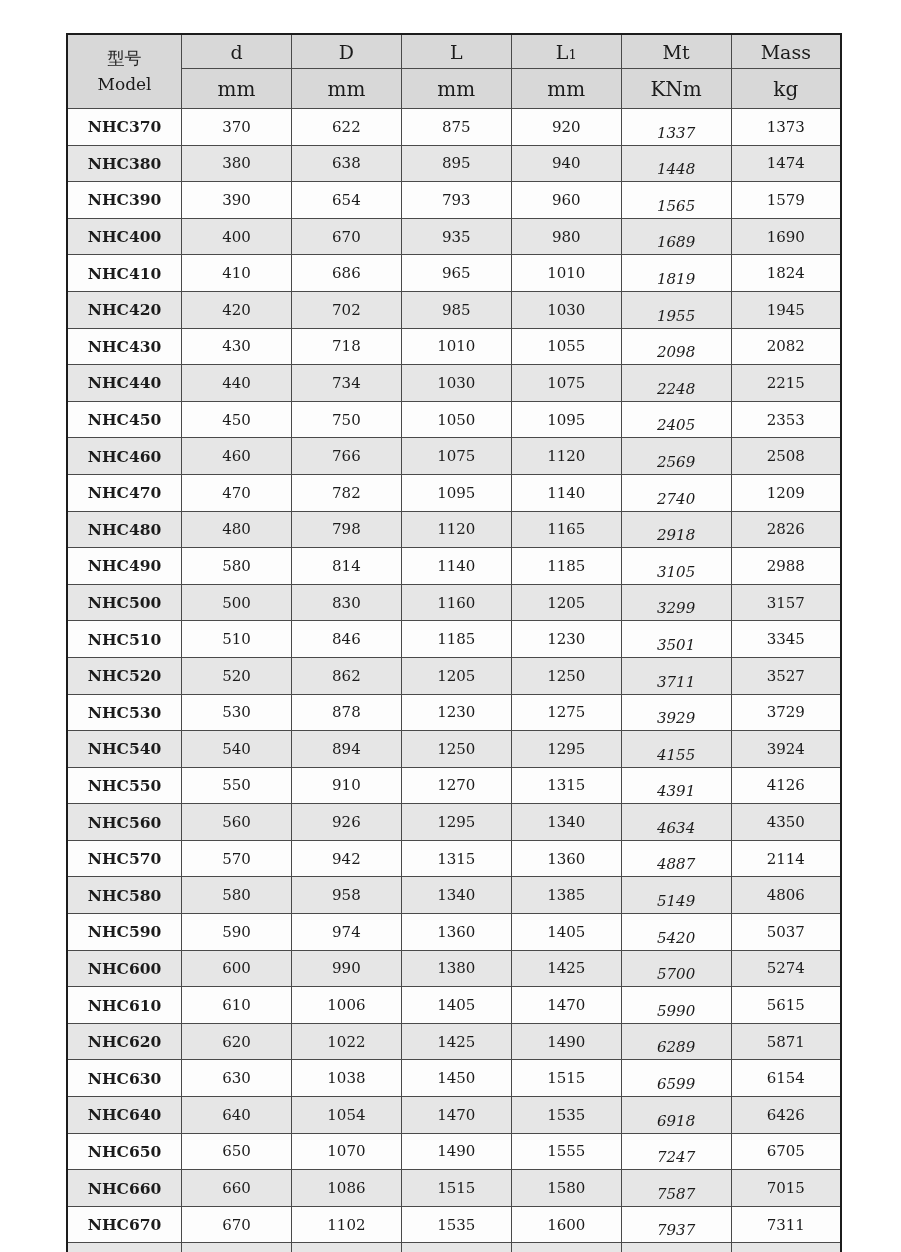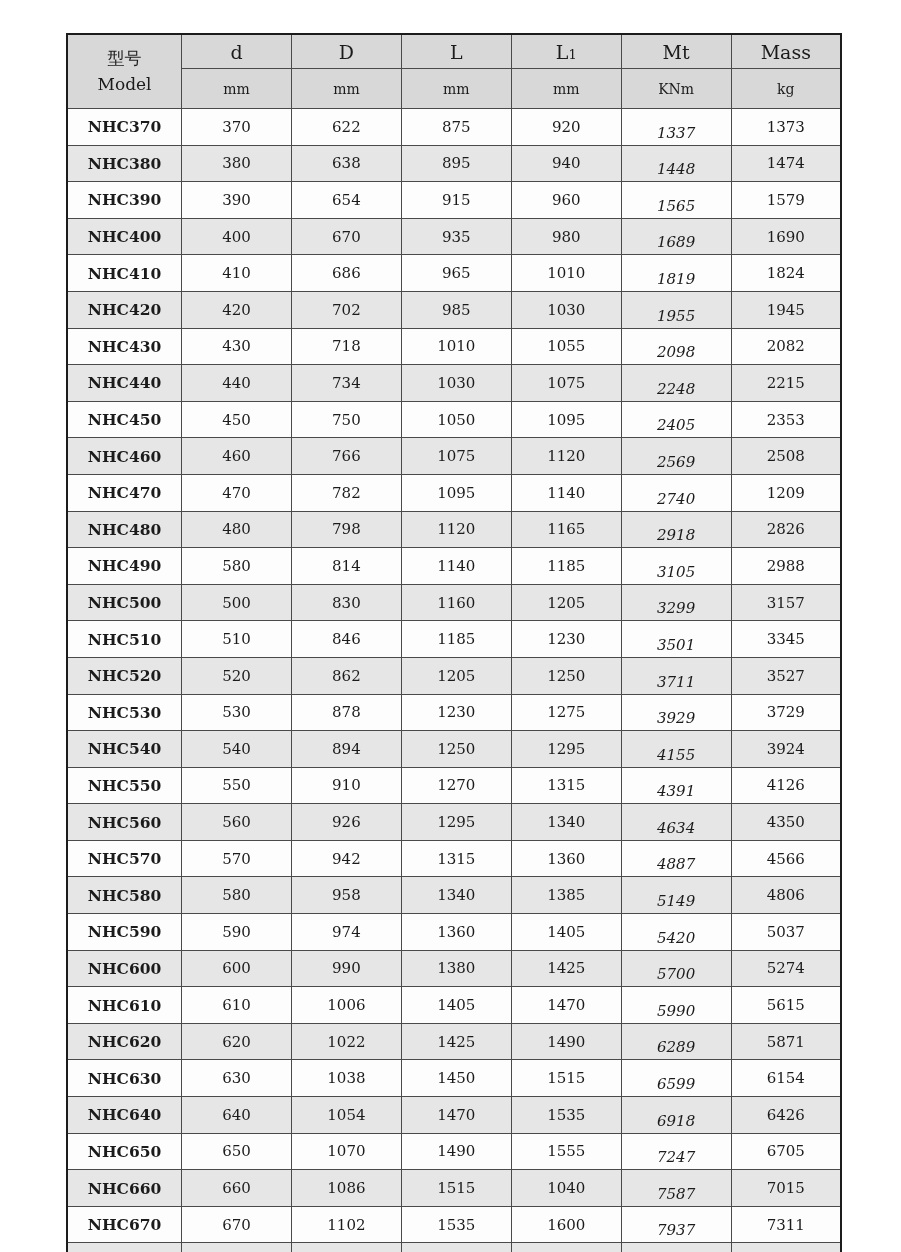--- a/index.html
+++ b/index.html
@@ -40,21 +40,21 @@
     line-height: 1.5;
   }
   th.col-label {
     font-size: 19px;
     height: 33px;
   }
   th.col-label .sub {
     font-size: 13px;
   }
   th.col-unit {
-    font-size: 14px;
+    font-size: 20px;
     height: 39px;
   }
   
   tbody td {
     height: 32.6px;
     font-size: 15px;
     background: #fdfdfd;
   }
   tbody tr:nth-child(even) td {
     background: #e6e6e6;
@@ -125,21 +125,21 @@
       <td class="cell-L">895</td>
       <td class="cell-L1">940</td>
       <td class="cell-mt">1448</td>
       <td class="cell-mass">1474</td>
     </tr>
 
     <tr>
       <td class="cell-model">NHC390</td>
       <td class="cell-d">390</td>
       <td class="cell-D">654</td>
-      <td class="cell-L">915</td>
+      <td class="cell-L">793</td>
       <td class="cell-L1">960</td>
       <td class="cell-mt">1565</td>
       <td class="cell-mass">1579</td>
     </tr>
 
     <tr>
       <td class="cell-model">NHC400</td>
       <td class="cell-d">400</td>
       <td class="cell-D">670</td>
       <td class="cell-L">935</td>
@@ -308,21 +308,21 @@
       <td class="cell-mass">4350</td>
     </tr>
 
     <tr>
       <td class="cell-model">NHC570</td>
       <td class="cell-d">570</td>
       <td class="cell-D">942</td>
       <td class="cell-L">1315</td>
       <td class="cell-L1">1360</td>
       <td class="cell-mt">4887</td>
-      <td class="cell-mass">4566</td>
+      <td class="cell-mass">2114</td>
     </tr>
 
     <tr>
       <td class="cell-model">NHC580</td>
       <td class="cell-d">580</td>
       <td class="cell-D">958</td>
       <td class="cell-L">1340</td>
       <td class="cell-L1">1385</td>
       <td class="cell-mt">5149</td>
       <td class="cell-mass">4806</td>
@@ -396,21 +396,21 @@
       <td class="cell-L1">1555</td>
       <td class="cell-mt">7247</td>
       <td class="cell-mass">6705</td>
     </tr>
 
     <tr>
       <td class="cell-model">NHC660</td>
       <td class="cell-d">660</td>
       <td class="cell-D">1086</td>
       <td class="cell-L">1515</td>
-      <td class="cell-L1">1040</td>
+      <td class="cell-L1">1580</td>
       <td class="cell-mt">7587</td>
       <td class="cell-mass">7015</td>
     </tr>
 
     <tr>
       <td class="cell-model">NHC670</td>
       <td class="cell-d">670</td>
       <td class="cell-D">1102</td>
       <td class="cell-L">1535</td>
       <td class="cell-L1">1600</td>

